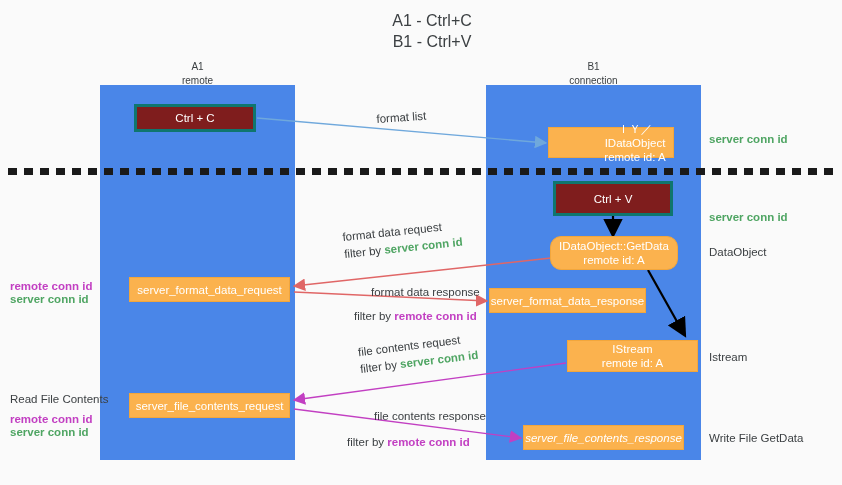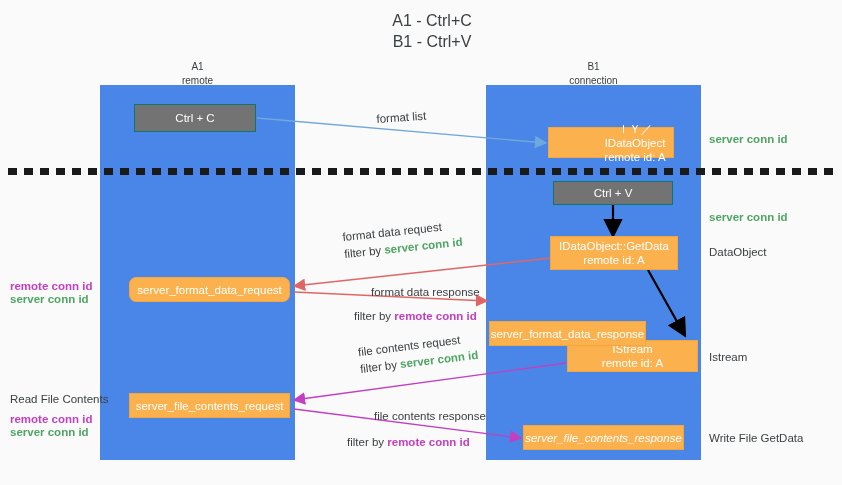--- a/index.html
+++ b/index.html
@@ -34,21 +34,21 @@
     background:repeating-linear-gradient(to right,#1a1a1a 0 9px,transparent 9px 16px);
   }
 
   
   .box{
     position:absolute;box-sizing:border-box;
     display:flex;flex-direction:column;align-items:center;justify-content:center;
     color:#ffffff;font-size:11.5px;line-height:14px;text-align:center;
   }
   .box .l2{display:block;}
-  .green{background:#737373;border:1px solid #0f766e;}
+  .green{background:#7f1d1d;border:3px solid #0f766e;}
   .orange{background:#fbb24e;border:1px solid #f2a63c;}
 
   
   .lbl{position:absolute;font-size:11.5px;line-height:14px;white-space:nowrap;}
   .green-t{color:#4fa563;font-weight:bold;}
   .mag-t{color:#c23fc2;font-weight:bold;}
   .dark-t{color:#3c4043;}
   .slant{transform-origin:left bottom;}
 
   svg.overlay{position:absolute;left:0;top:0;width:842px;height:485px;pointer-events:none;}
@@ -110,39 +110,39 @@
 
   <div class="box green" style="left:134px;top:104px;width:122px;height:28px;">
     <span>Ctrl + C</span>
   </div>
 
   <div class="box orange" style="left:548px;top:127px;width:126px;height:31px;padding-left:48px;">
     <span>ＩＹ／IDataObject</span>
     <span class="l2">remote id: A</span>
   </div>
 
-  <div class="box green" style="left:553px;top:181px;width:120px;height:24px;">
+  <div class="box green" style="left:553px;top:181px;width:120px;height:35px;">
     <span>Ctrl + V</span>
   </div>
 
-  <div class="box orange" style="left:550px;top:236px;width:128px;height:34px;">
+  <div class="box orange" style="left:550px;top:236px;width:128px;height:34px;border-radius:11px;">
     <span>IDataObject::GetData</span>
     <span class="l2">remote id: A</span>
   </div>
 
   <div class="box orange" style="left:567px;top:340px;width:131px;height:32px;">
     <span>IStream</span>
     <span class="l2">remote id: A</span>
   </div>
 
-  <div class="box orange" style="left:129px;top:277px;width:161px;height:25px;border-radius:7px;">
+  <div class="box orange" style="left:129px;top:277px;width:161px;height:25px;">
     <span>server_format_data_request</span>
   </div>
 
-  <div class="box orange" style="left:489px;top:288px;width:157px;height:25px;margin-top:33px;">
+  <div class="box orange" style="left:489px;top:288px;width:157px;height:25px;">
     <span>server_format_data_response</span>
   </div>
 
   <div class="box orange" style="left:129px;top:393px;width:161px;height:25px;">
     <span>server_file_contents_request</span>
   </div>
 
   <div class="box orange" style="left:523px;top:425px;width:161px;height:25px;font-style:italic;">
     <span>server_file_contents_response</span>
   </div>

